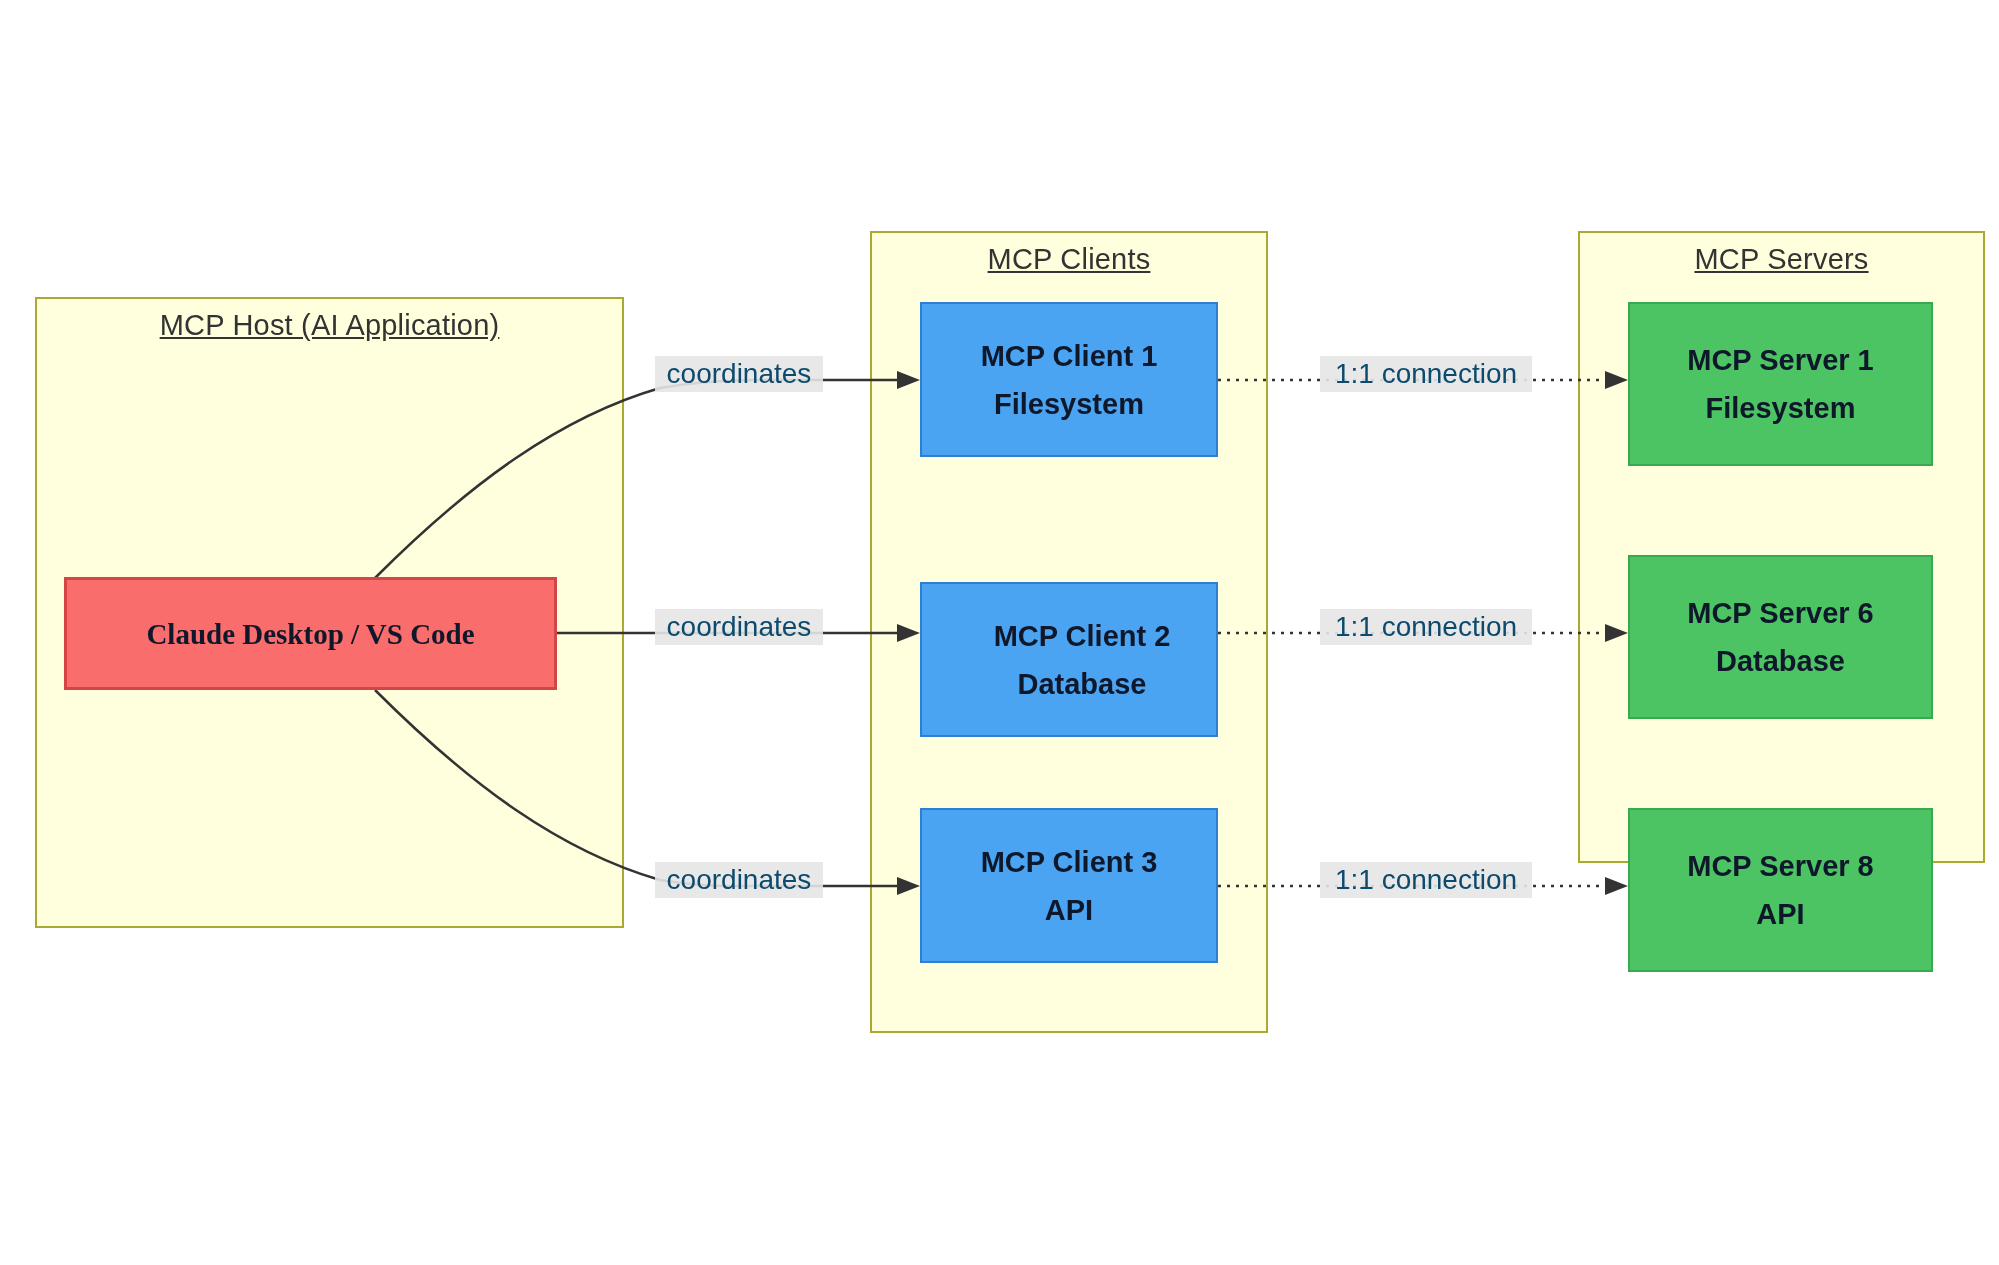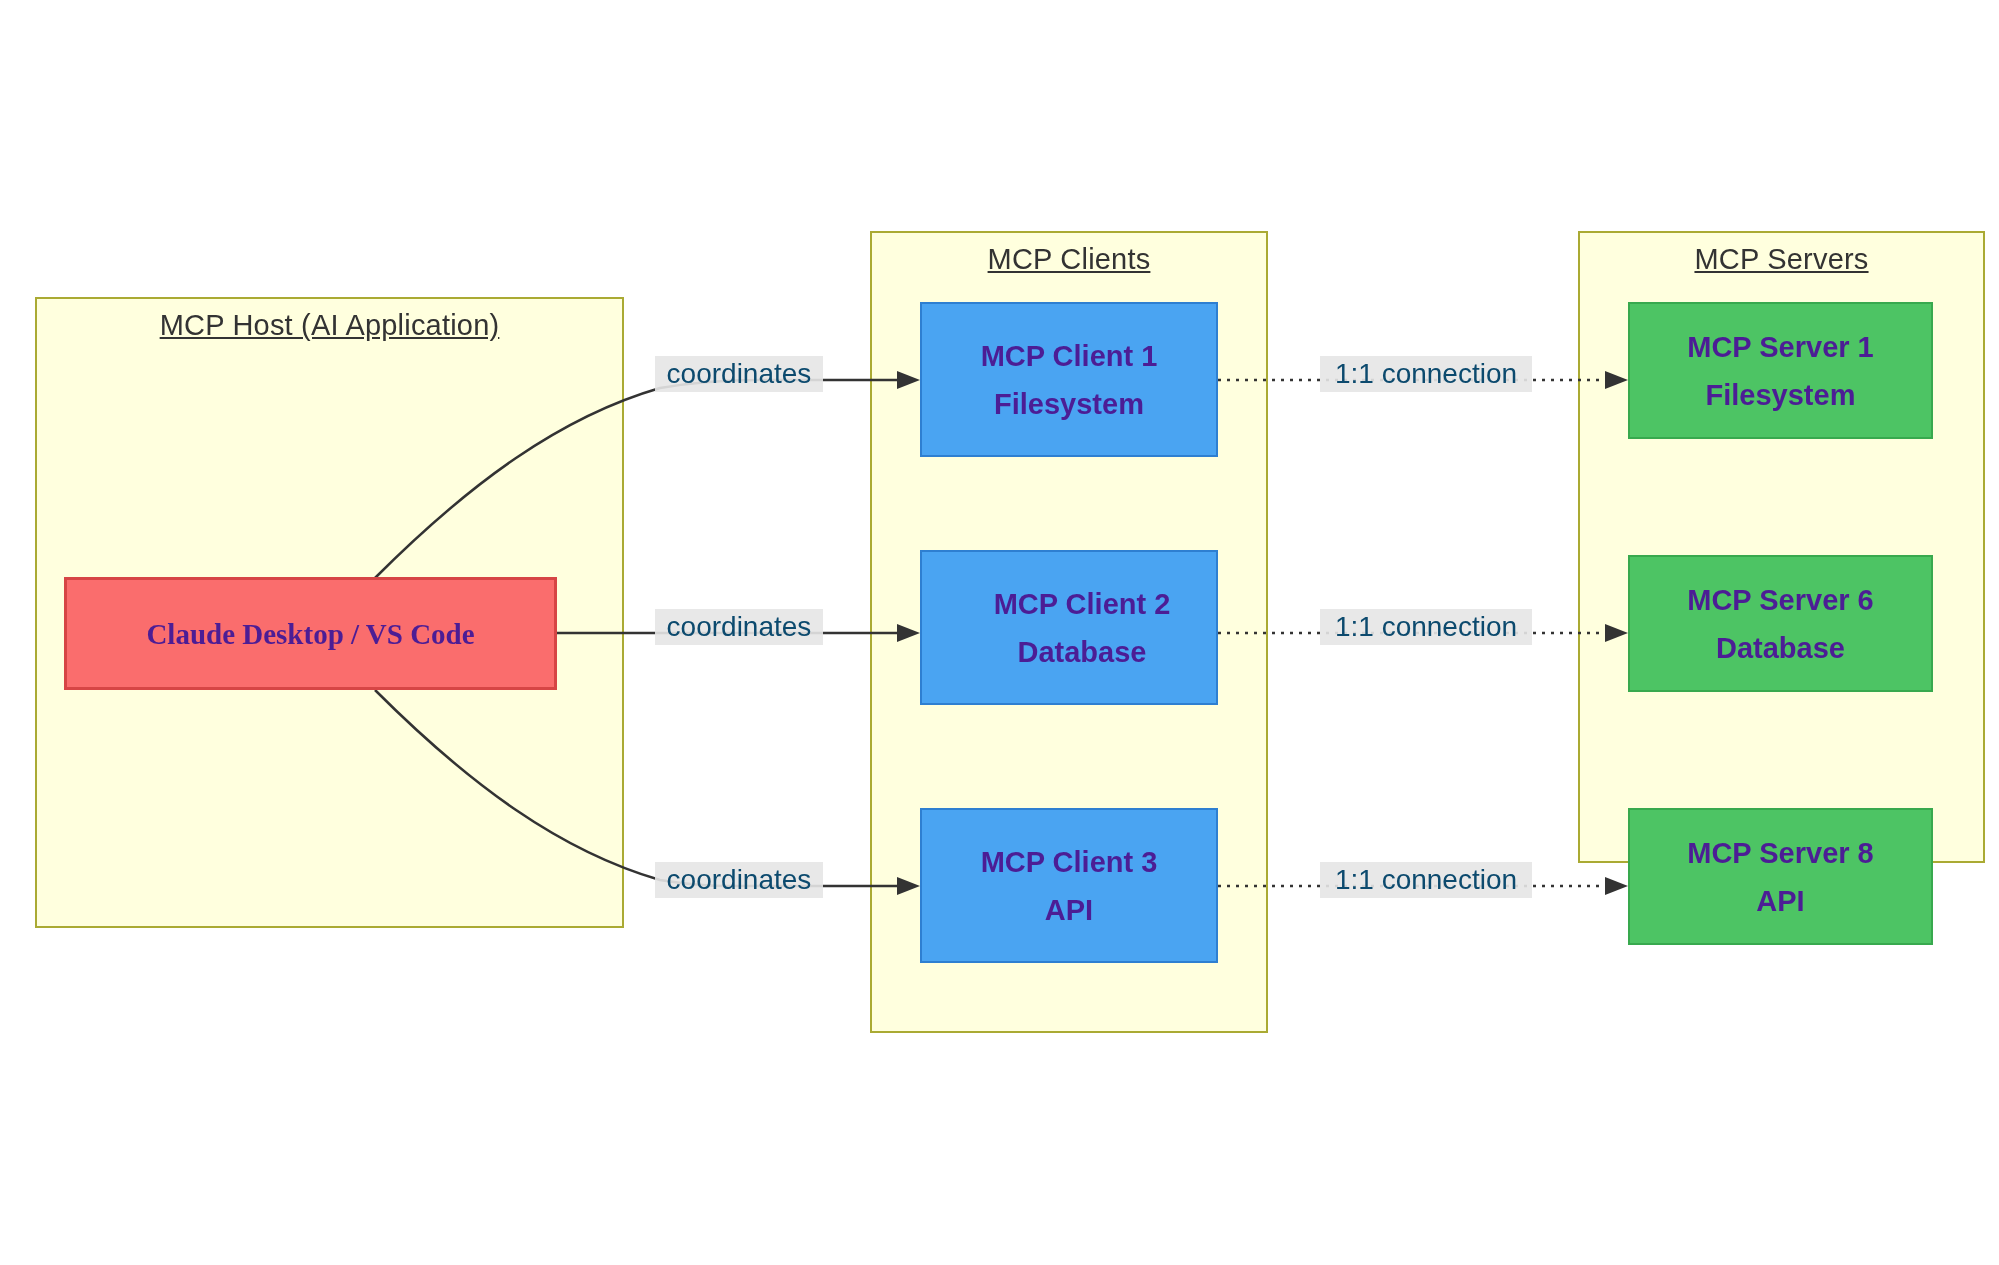--- a/index.html
+++ b/index.html
@@ -25,21 +25,21 @@
     font-size:29px;font-weight:500;color:#333333;
     letter-spacing:0.2px;
     text-decoration:underline;
   }
   .node{
     position:absolute;
     box-sizing:border-box;
     display:flex;flex-direction:column;
     align-items:center;justify-content:center;
     text-align:center;
-    color:#4c1d95;
+    color:#0f172a;
     font-size:29px;font-weight:600;
     line-height:48px;
   }
   .node-red{background:#fa6d6d;border:3px solid #d64545;}
   .node-blue{background:#4aa4f2;border:2.5px solid #2e7fd1;}
   .node-green{background:#4dc464;border:2.5px solid #38a94e;}
 
   .edge-label{
     position:absolute;
     height:36px;
@@ -51,24 +51,24 @@
 
   
   .group-host{left:15px;top:297px;width:589px;height:631px;margin-left:20px;}
   .group-clients{left:870px;top:231px;width:398px;height:802px;}
   .group-servers{left:1578px;top:231px;width:407px;height:632px;padding-left:47px;}
 
   .node-host{left:64px;top:577px;width:493px;height:113px;font-family:Liberation Serif, serif;}
 
   .client{left:920px;width:298px;height:155px;}
   .client-1{top:302px;}
-  .client-2{top:550px;padding-left:26px;}
+  .client-2{top:582px;padding-left:26px;}
   .client-3{top:808px;}
 
-  .server{left:1628px;width:305px;height:137px;}
+  .server{left:1628px;width:305px;height:164px;}
   .server-1{top:302px;}
   .server-2{top:555px;}
   .server-3{top:808px;}
 
   .lbl-coord{left:655px;width:168px;}
   .lbl-conn{left:1320px;width:212px;}
   .row1{top:356px;}
   .row2{top:609px;}
   .row3{top:862px;}
 </style>

